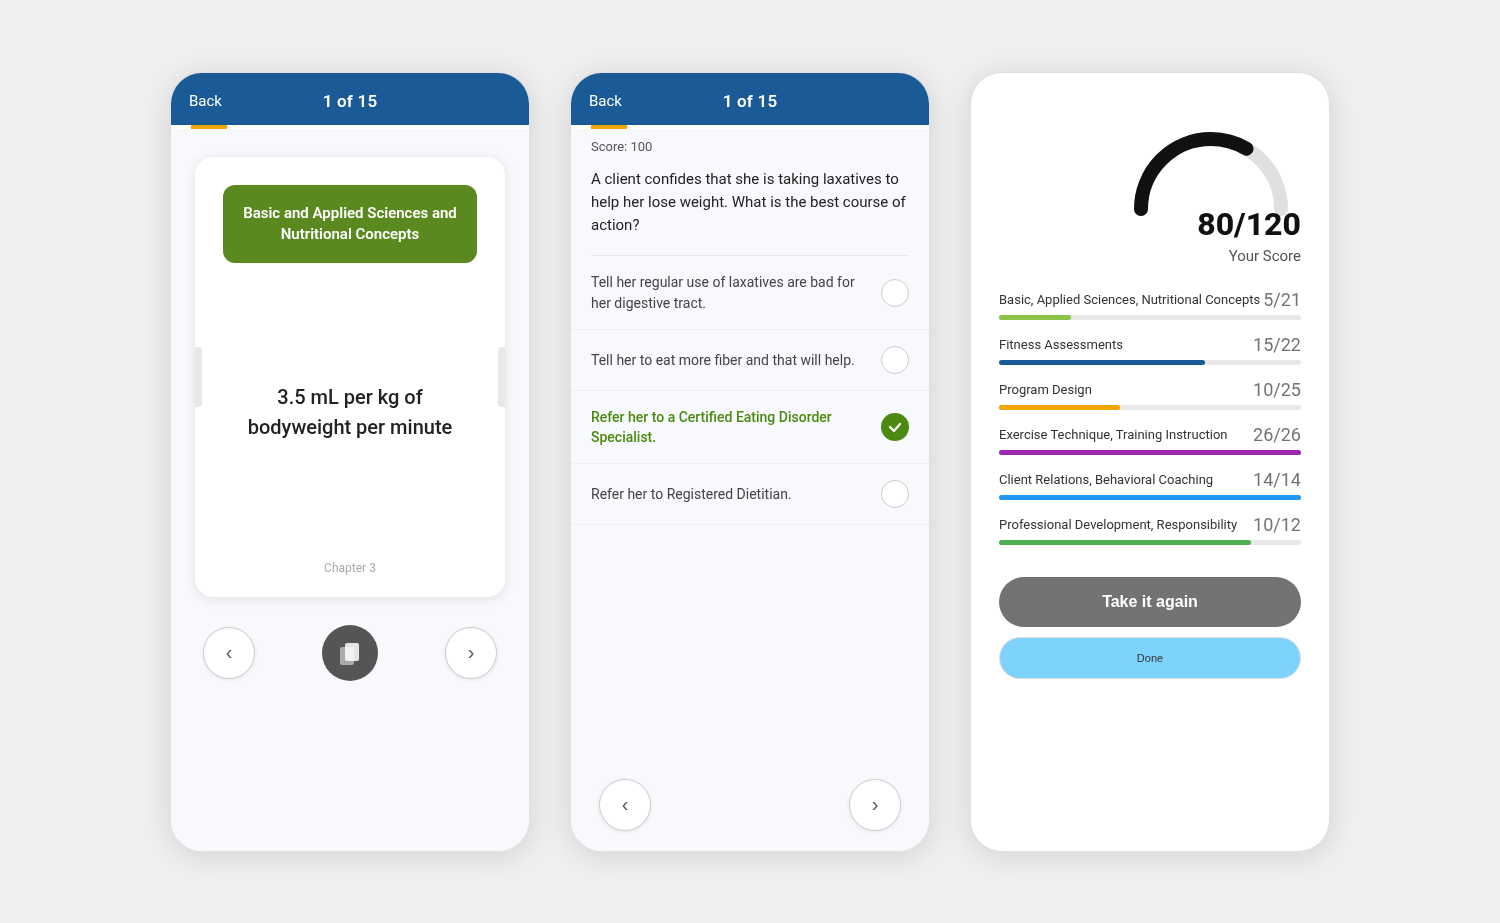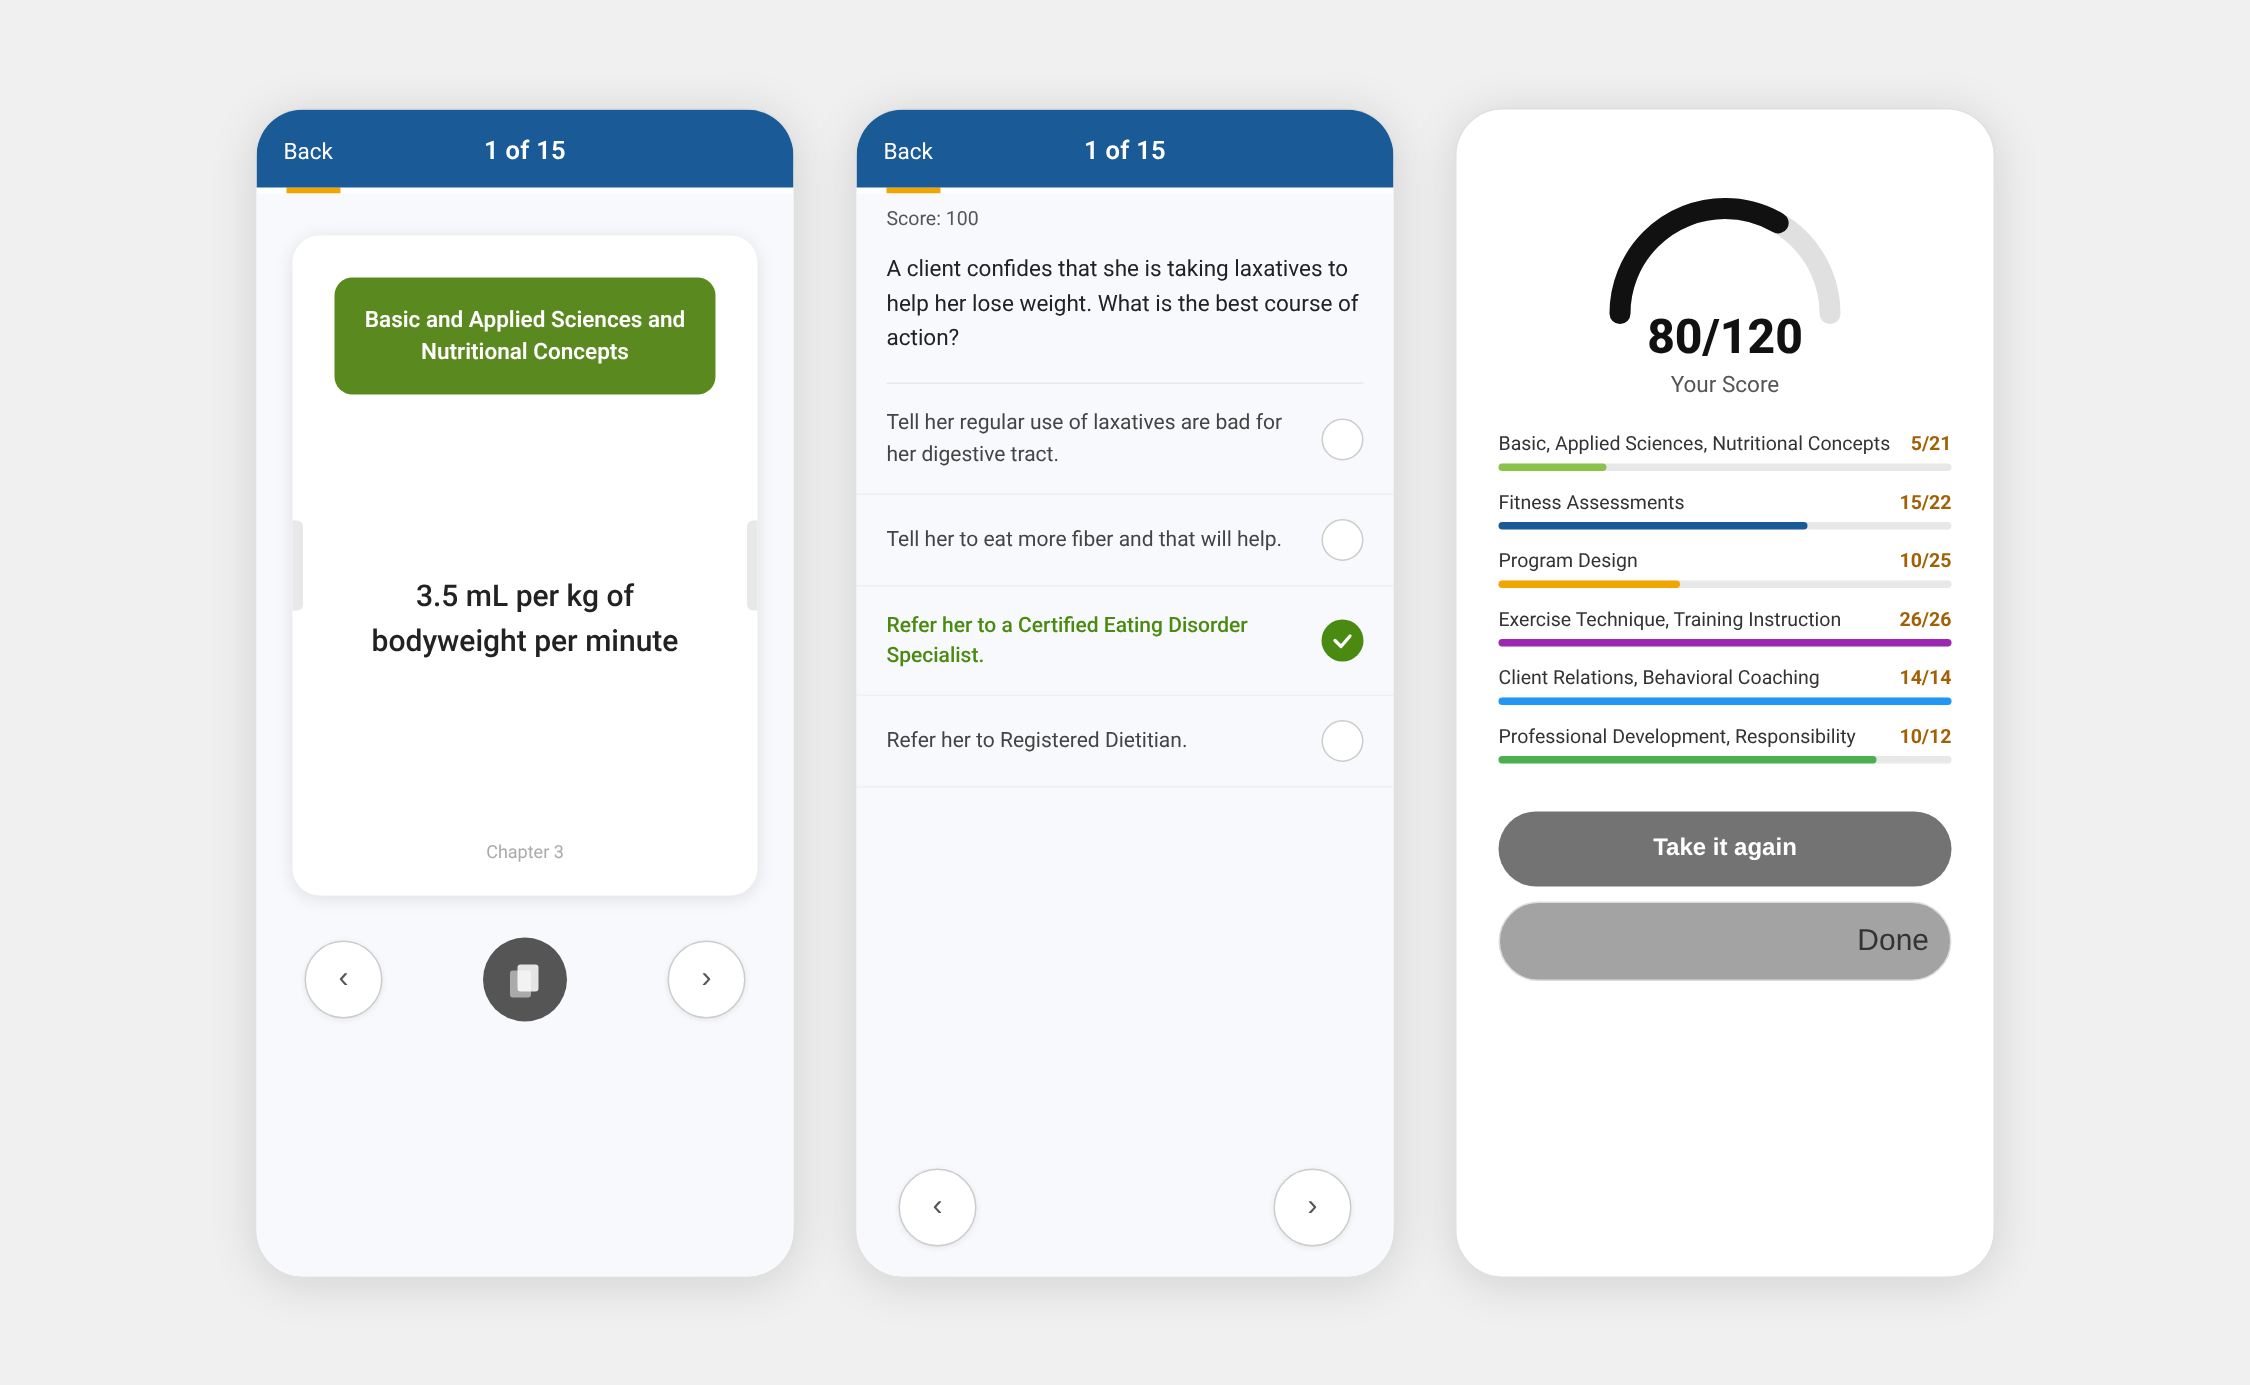--- a/index.html
+++ b/index.html
@@ -243,21 +243,21 @@
       width: 360px;
       min-height: 780px;
       display: flex;
       flex-direction: column;
       border: 1.5px solid #e0e0e0;
       padding: 36px 28px 28px;
     }
     .score-gauge-area {
       display: flex;
       flex-direction: column;
-      align-items: center;
+      align-items: flex-end;
       margin-bottom: 24px;
     }
     .gauge-svg {
       width: 180px;
       height: 110px;
     }
     .score-number {
       font-size: 32px;
       font-weight: 800;
       color: #111;
@@ -277,23 +277,23 @@
       display: flex;
       justify-content: space-between;
       align-items: center;
       margin-bottom: 5px;
     }
     .category-name {
       font-size: 13px;
       color: #333;
     }
     .category-score {
-      font-size: 13px;
-      font-weight: 700;
-      color: #a16207;
+      font-size: 18px;
+      font-weight: 400;
+      color: #737373;
     }
     .progress-bar-bg {
       height: 5px;
       background: #e8e8e8;
       border-radius: 3px;
       width: 100%;
     }
     .progress-bar-fill {
       height: 5px;
       border-radius: 3px;
@@ -305,30 +305,29 @@
       border-radius: 28px;
       font-size: 16px;
       font-weight: 600;
       padding: 16px;
       width: 100%;
       cursor: pointer;
       margin-top: 18px;
       margin-bottom: 10px;
     }
     .btn-done {
-      background: #a3a3a3;
+      background: #7dd3fc;
       color: #333;
       border: 1.5px solid #ddd;
       border-radius: 28px;
-      font-size: 20px;
+      font-size: 11px;
       font-weight: 500;
       padding: 14px;
       width: 100%;
       cursor: pointer;
-      text-align: right;
     }
   </style>
 </head>
 <body>
 
 <div class="screens-container">
 
   <div class="phone">
     <div class="phone-header">
       <span class="back-btn">Back</span>

